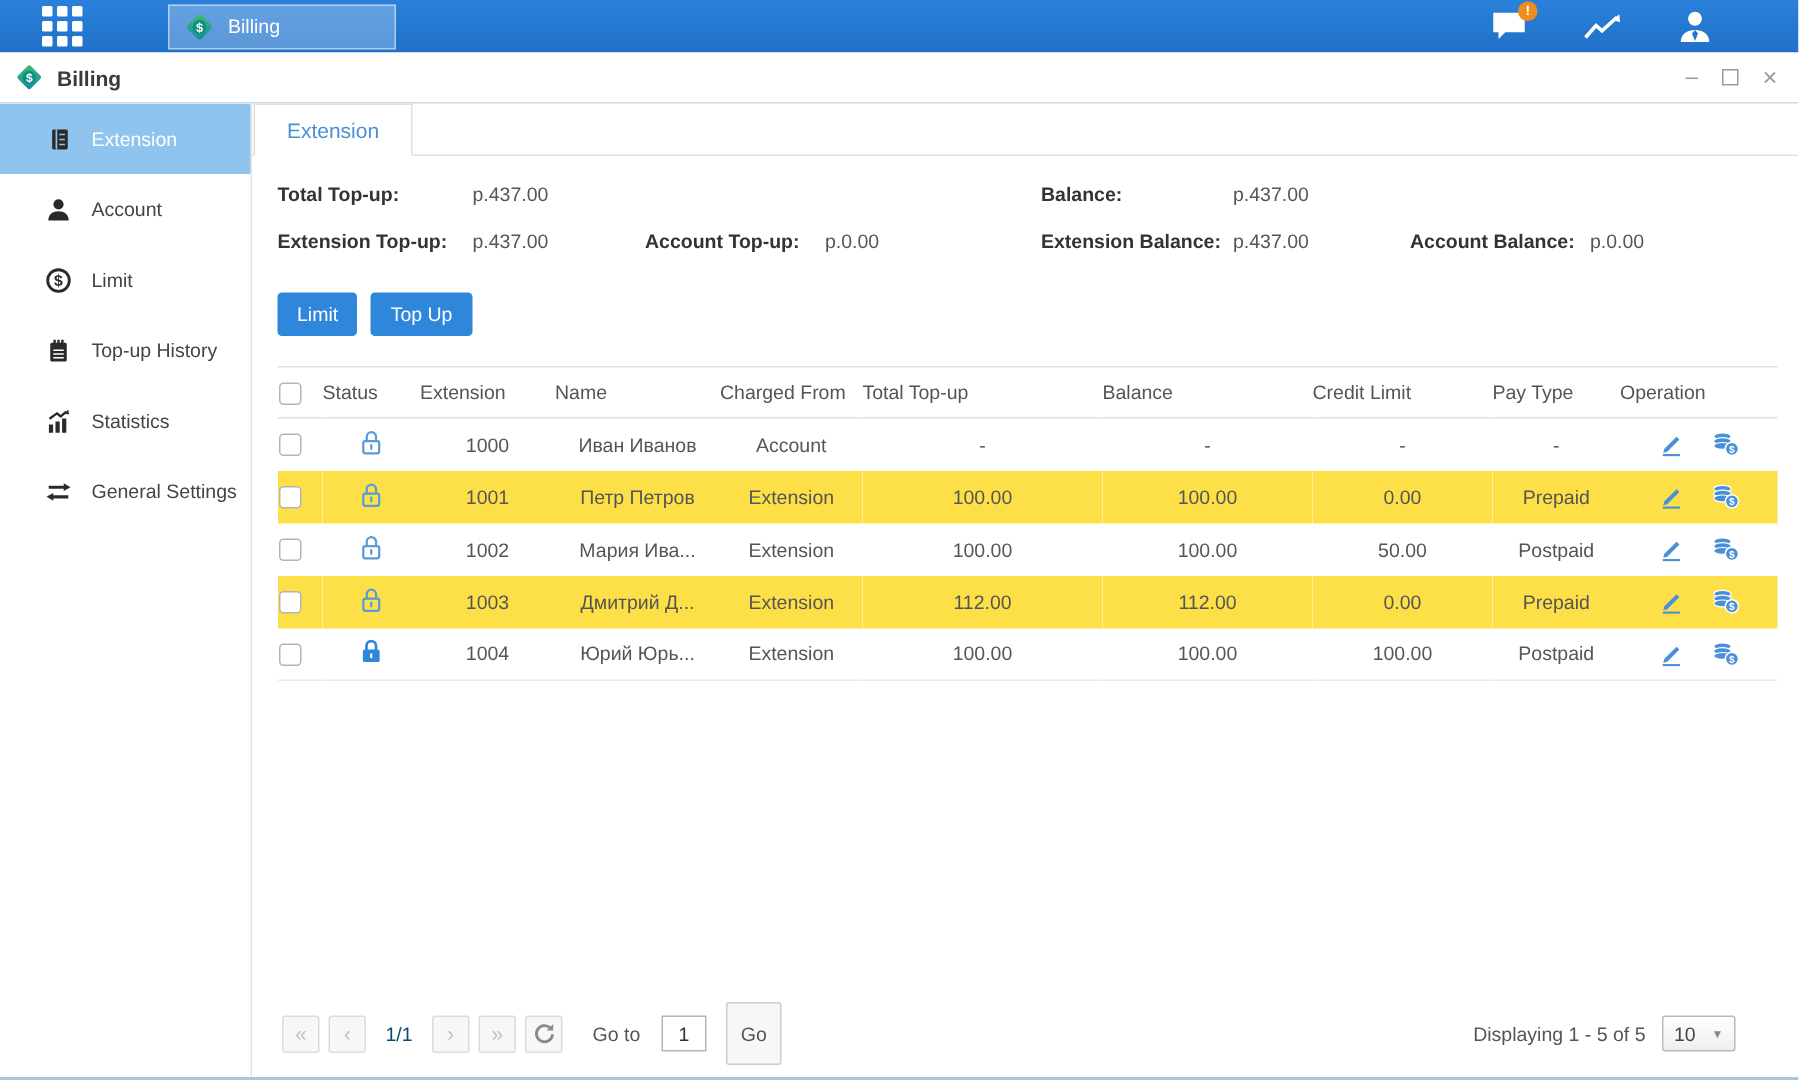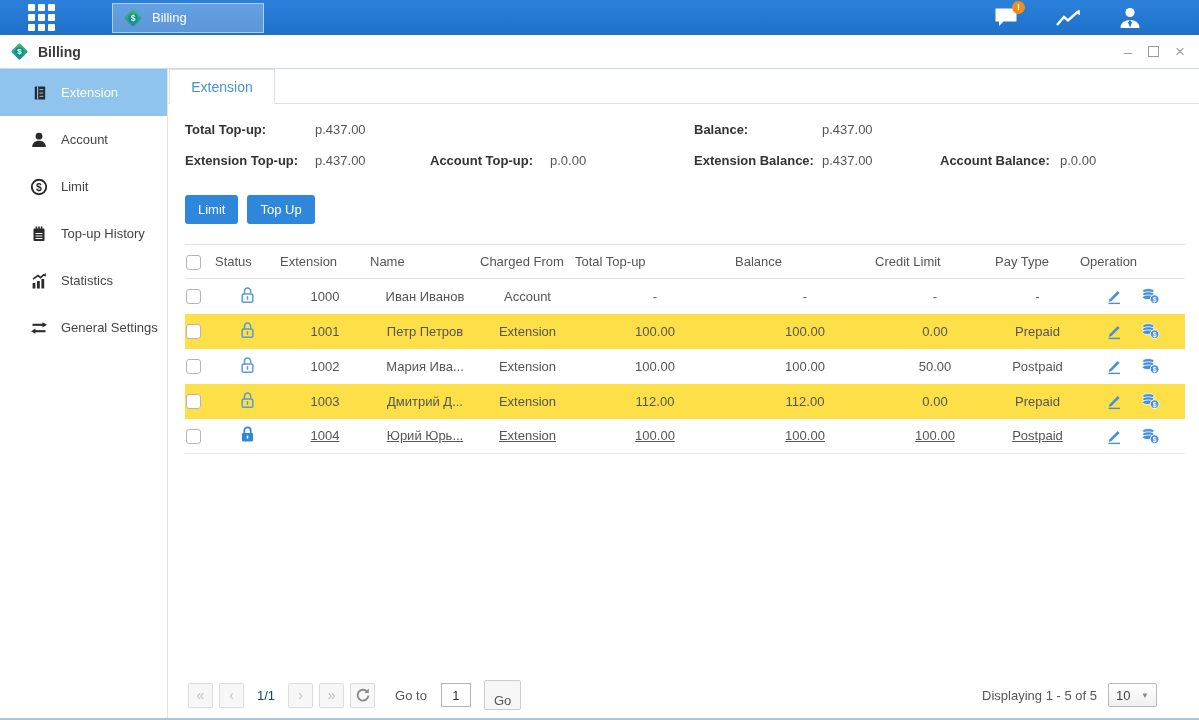--- a/index.html
+++ b/index.html
@@ -47,36 +47,36 @@
   
   .actions { padding:19px 0 0 17px; display:flex; gap:9px; }
   .btn { background:#2e87db; color:#fff; font-size:13px; border:none; border-radius:3px; height:29px; padding:0 13px; cursor:pointer; font-family:inherit; }
 
   
   table { margin:20px 0 0 17px; width:1000px; border-collapse:collapse; table-layout:fixed; font-size:13px; color:#555; }
   thead tr { height:34px; border-top:1px solid #e0e0e0; border-bottom:1px solid #e0e0e0; }
   th { font-weight:normal; color:#555; text-align:left; }
   tbody tr { height:35px; }
   tbody tr.alt { background:#fde047; }
-  tbody tr:last-child { border-bottom:1px solid #ececec;text-decoration:underline; }
+  tbody tr:last-child { border-bottom:1px solid #ececec; }
   td { text-align:center; overflow:hidden; white-space:nowrap; }
   .checkbox { display:inline-block; width:15px; height:15px; border:1px solid #b5b5b5; border-radius:3px; background:#fff; cursor:pointer; vertical-align:middle; }
   td.c-check, th.c-check { text-align:left; padding-left:1px; }
   .op-icons { display:flex; justify-content:center; gap:18px; align-items:center; }
   .op-icons span { cursor:pointer; display:flex; }
   .status-cell span { display:inline-flex; }
 
   
   .footer { margin-top:auto; display:flex; align-items:center; padding:0 42px 8px 20px; font-size:13px; color:#555; }
   .pager { display:flex; align-items:center; gap:6px; }
   .pbtn { width:25px; height:25px; border:1px solid #dcdcdc; background:#f7f7f7; border-radius:2px; display:flex; align-items:center; justify-content:center; color:#c0c0c0; font-size:14px; cursor:pointer; }
   .page-ind { margin:0 7px; color:#0c4a6e; }
   .goto-label { margin-left:14px; margin-right:8px; }
   .goto-input { width:30px; height:24px; border:1px solid #b5b5b5; text-align:center; font-size:13px; font-family:inherit; color:#333; margin-right:7px; }
-  .gobtn { height:30px; padding:12px 9px; border:1px solid #ccc; background:#f7f7f7; color:#555; border-radius:2px; font-size:13px; cursor:pointer; font-family:inherit; }
+  .gobtn { height:42px; padding:12px 9px; border:1px solid #ccc; background:#f7f7f7; color:#555; border-radius:2px; font-size:13px; cursor:pointer; font-family:inherit; }
   .footer-right { margin-left:auto; display:flex; align-items:center; gap:11px; }
   .per-page { width:49px; height:24px; border:1px solid #b9b9b9; background:linear-gradient(#fff,#efefef); display:flex; align-items:center; justify-content:space-between; padding:0 7px; border-radius:2px; color:#444; cursor:pointer; }
   .per-page .arrow { font-size:8px; color:#888; }
 </style>
 </head>
 <body>
 
 <div class="app">
 
   <div class="topbar">

